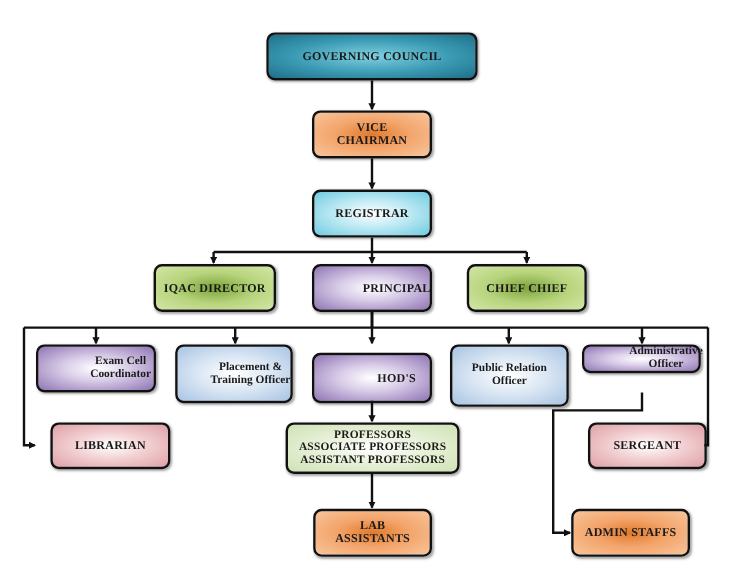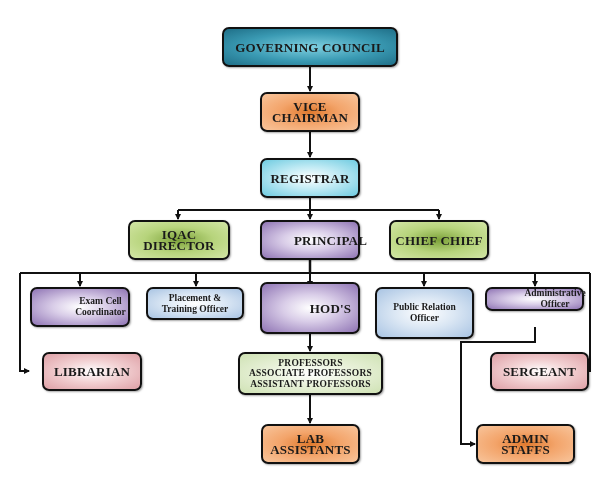--- a/index.html
+++ b/index.html
@@ -2,21 +2,21 @@
 <html><head>
   <meta charset="utf-8">
   <style>
     html, body { margin: 0; padding: 0; }
     body { width: 608px; height: 480px; background: #ffffff; position: relative; overflow: hidden; font-family: "Liberation Serif", "DejaVu Serif", serif; }
     #connectors { position: absolute; left: 0; top: 0; width: 608px; height: 480px; }
     .node {
       position: absolute; box-sizing: border-box;
       border: 2px solid #111; border-radius: 7px;
       display: flex; align-items: center; justify-content: center; text-align: center;
-      font-weight: bold; color: #1a1a1a; font-size: 13px; line-height: 11px;
+      font-weight: bold; color: #1a1a1a; font-size: 10px; line-height: 11px;
       box-shadow: 1px 1px 2px rgba(0,0,0,0.35);
     }
     .node span { display: block; white-space: pre-line; }
     .c-teal   { background: radial-gradient(ellipse at center, #7fd0e0 0%, #3a9ab3 55%, #1f6f88 100%); }
     .c-orange { background: radial-gradient(ellipse at center, #e07a2e 0%, #f3a46a 45%, #f8c59c 100%); }
     .c-cyan   { background: radial-gradient(ellipse at center, #ffffff 0%, #bfeaf4 45%, #6fcbe0 100%); }
     .c-green  { background: radial-gradient(ellipse at center, #7da33a 0%, #b7d47c 50%, #d3e6a6 100%); }
     .c-purple { background: radial-gradient(ellipse at center, #ffffff 0%, #d9cde8 40%, #8f74b4 100%); padding-left: 41px; }
     .c-blue   { background: radial-gradient(ellipse at center, #ffffff 0%, #dbe7f4 45%, #a9c4e3 100%); }
     .c-pink   { background: radial-gradient(ellipse at center, #ffffff 0%, #f2d0d2 45%, #dea0a6 100%); margin-left: 12px; }
@@ -86,26 +86,26 @@
 
 <div class="node c-green caps" style="left:389px; top:220px; width:100px; height:40px;">
   <span>CHIEF CHIEF</span>
 </div>
 
 <div class="node c-purple small" style="left:30px; top:287px; width:100px; height:40px;">
   <span>Exam Cell
 Coordinator</span>
 </div>
 
-<div class="node c-blue small" style="left:146px; top:287px; width:98px; height:33px;">
+<div class="node c-blue small" style="left:146px; top:287px; width:98px; height:49px;justify-content:flex-end;">
   <span>Placement &amp;
 Training Officer</span>
 </div>
 
-<div class="node c-purple caps" style="left:260px; top:282px; width:100px; height:52px;">
+<div class="node c-purple caps" style="left:260px; top:294px; width:100px; height:42px;">
   <span>HOD'S</span>
 </div>
 
 <div class="node c-blue small" style="left:375px; top:287px; width:99px; height:52px;">
   <span>Public Relation
 Officer</span>
 </div>
 
 <div class="node c-purple small" style="left:485px; top:287px; width:99px; height:24px;">
   <span>Administrative

